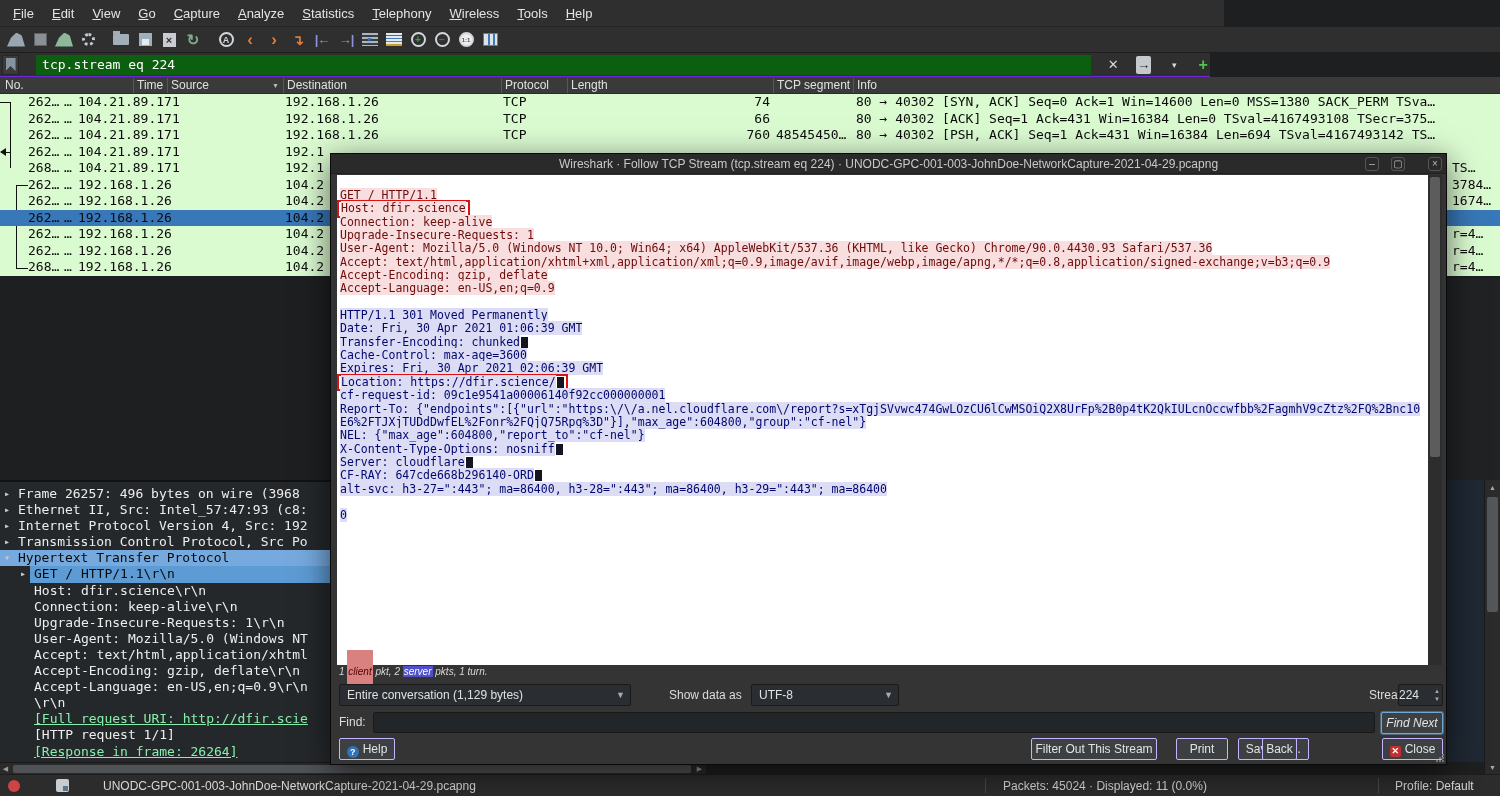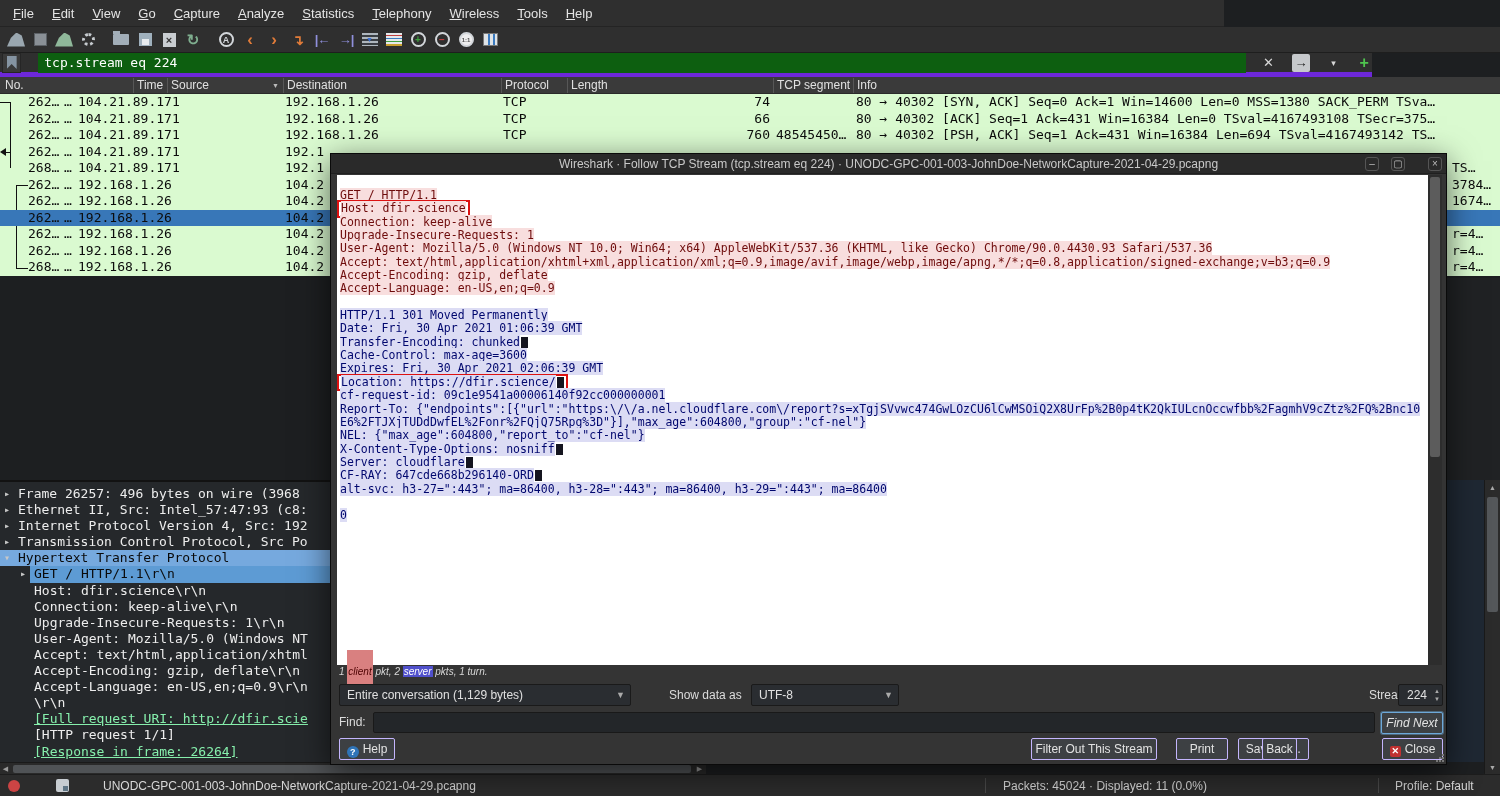--- a/index.html
+++ b/index.html
@@ -36,22 +36,22 @@
   .purple { color:#9090dc; font-weight:bold; font-size:13px; letter-spacing:-1px; }
   .scrollic { width:16px; height:13px; background:repeating-linear-gradient(#aeb6bd 0 2px,#3a3f44 2px 4px); position:relative; }
   .scrollic:after { content:"▼"; position:absolute; left:4px; top:3px; font-size:7px; color:#3b6fd4; }
   .colorize { width:16px; height:13px; background:repeating-linear-gradient(#e5e9ec 0 2px,#c04040 2px 3px,#e5e9ec 3px 5px,#3a7abf 5px 6px,#e5e9ec 6px 8px,#3fa03f 8px 9px,#e5e9ec 9px 11px,#c8a030 11px 13px); }
   .zoomc { width:15px; height:15px; border:2px solid #d2d6da; border-radius:50%;
     display:flex; align-items:center; justify-content:center; font-size:10px; font-weight:bold; }
   .colsic { width:15px; height:13px; background:#dfe3e6; border:1px solid #777;
     background-image:linear-gradient(90deg, transparent 0 4px, #3a7abf 4px 6px, transparent 6px 9px, #3a7abf 9px 11px, transparent 11px 15px); }
 
   
-  #filterbar { left:0; top:53px; width:1372px; height:24px; background:#2f2f2f;
-    border-bottom:5px solid #6d28d9; display:flex; align-items:center;gap:16px; }
+  #filterbar { left:0; top:53px; width:1210px; height:24px; background:#2f2f2f;
+    border-bottom:1px solid #6d28d9; display:flex; align-items:center;gap:16px; }
   #bookmark-btn { width:22px; height:20px; margin-left:2px; background:#3a3a3a; border:1px solid #262626;
     display:flex; align-items:center; justify-content:center; }
   .bookmark { width:10px; height:13px; background:#8594a2; clip-path:polygon(0 0,100% 0,100% 100%,50% 62%,0 100%); }
   #filter-input { height:20px; width:1396px; margin-left:1px; background:#0d5f10; color:#fff;
     font-family:"DejaVu Sans Mono", monospace; font-size:13px; display:flex; align-items:center; padding-left:6px; }
   .fbtn { color:#d8d8d8; font-size:13px; width:16px; text-align:center; }
   #filter-apply { width:20px; height:18px; background:#c6c9cc; color:#222; border-radius:2px;
     display:flex; align-items:center; justify-content:center; font-weight:bold; font-size:13px; margin:0 1px; }
   #filter-add { color:#4fc44f; font-weight:bold; font-size:16px; width:18px; text-align:center; }
 
@@ -126,21 +126,21 @@
   #dlg-vscroll { position:absolute; left:1097px; top:21px; width:14px; height:490px; background:#2d2d2d; }
   #dlg-vscroll .vthumb { position:absolute; left:2px; top:2px; width:10px; height:280px; background:#5c5c5c; border-radius:2px; }
   #dlg-stats { position:absolute; left:8px; top:512px; color:#d8d8d8; font-size:10px; font-style:italic; }
   .chip-c { background:#d98080; color:#4d0000; padding:16px 1px; }
   .chip-s { background:#5050cc; color:#fff; padding:0 1px; }
   .combo { position:absolute; height:22px; background:#2a2d31; border:1px solid #1a1a1a; border-radius:2px;
     color:#e0e0e0; font-size:12px; line-height:20px; padding-left:7px; }
   .combo .caret { position:absolute; right:5px; top:0; color:#aaa; font-size:9px; }
   .dlabel { position:absolute; color:#dcdcdc; font-size:12px; line-height:22px; }
   #stream-spin { position:absolute; left:1067px; top:530px; width:45px; height:22px; background:#2a2d31;
-    border:1px solid #1a1a1a; border-radius:2px; color:#e0e0e0; font-size:12px; line-height:20px; padding-left:8px; }
+    border:1px solid #1a1a1a; border-radius:2px; color:#e0e0e0; font-size:12px; line-height:20px; }
   #stream-spin .spin { position:absolute; right:2px; top:2px; color:#aaa; font-size:6px; line-height:8px; text-align:center; }
   #find-input { position:absolute; left:42px; top:558px; width:1002px; height:21px; background:#232629;
     border:1px solid #191919; border-radius:2px; }
   .btn { position:absolute; height:22px; background:#3d4043; border:1px solid #c4b5fd; border-radius:2px;
     color:#e2e2e2; font-size:12px; line-height:20px; text-align:center; }
   .btn.default { border:1px solid #6da8d8; box-shadow:0 0 0 1px rgba(109,168,216,.45);font-style:italic; }
   .ico-help { display:inline-block; width:12px; height:12px; border-radius:50%; background:#2f74b8; color:#fff;
     font-size:9px; line-height:12px; font-weight:bold; vertical-align:-2px; margin-right:4px; }
   .ico-close { display:inline-block; width:11px; height:11px; border-radius:2px; background:#c03030; color:#fff;
     font-size:9px; line-height:11px; font-weight:bold; vertical-align:-1px; margin-right:4px; }

